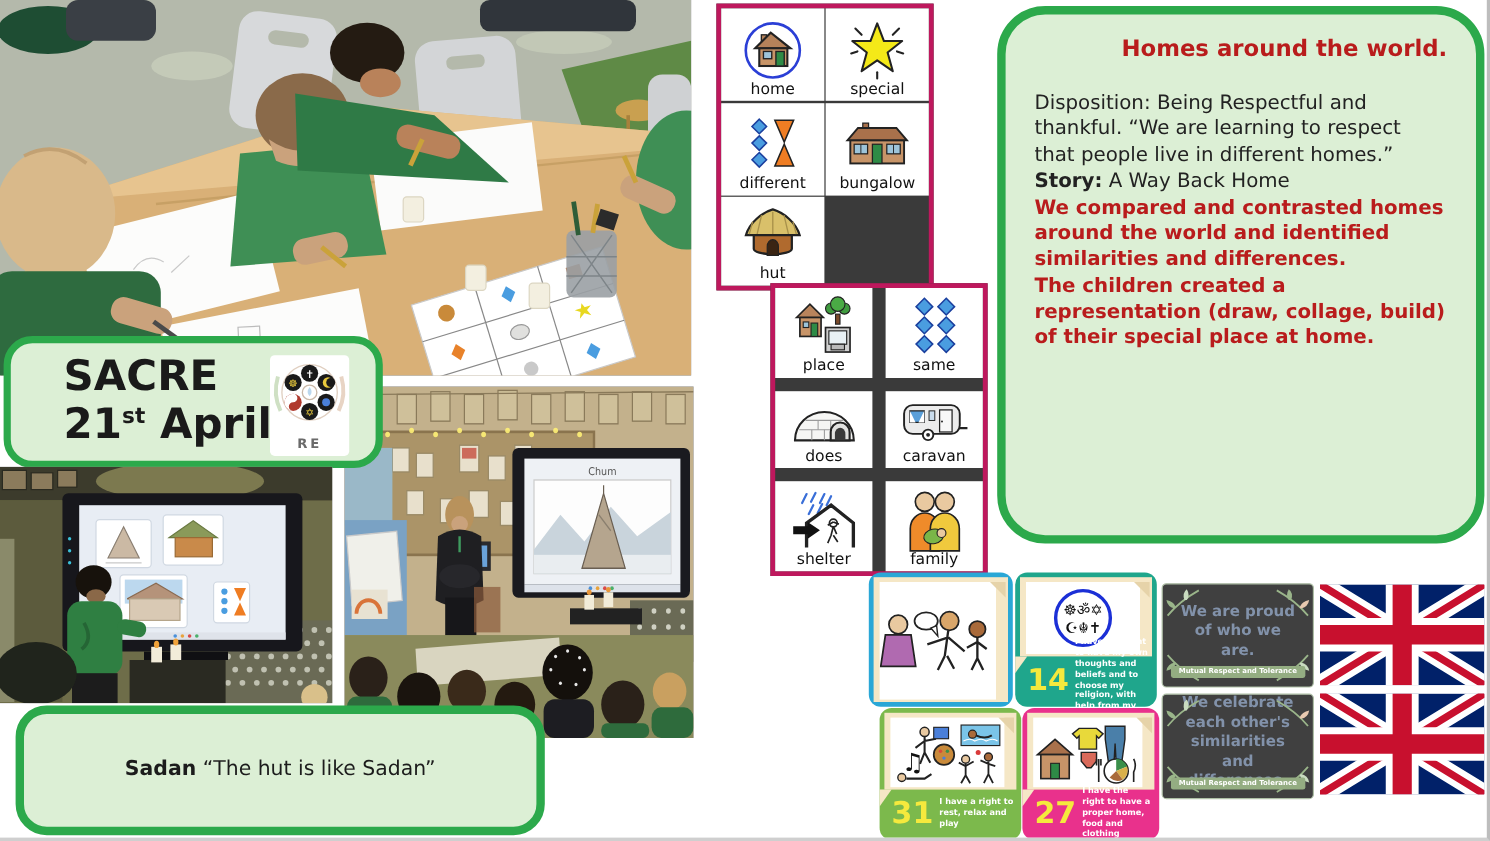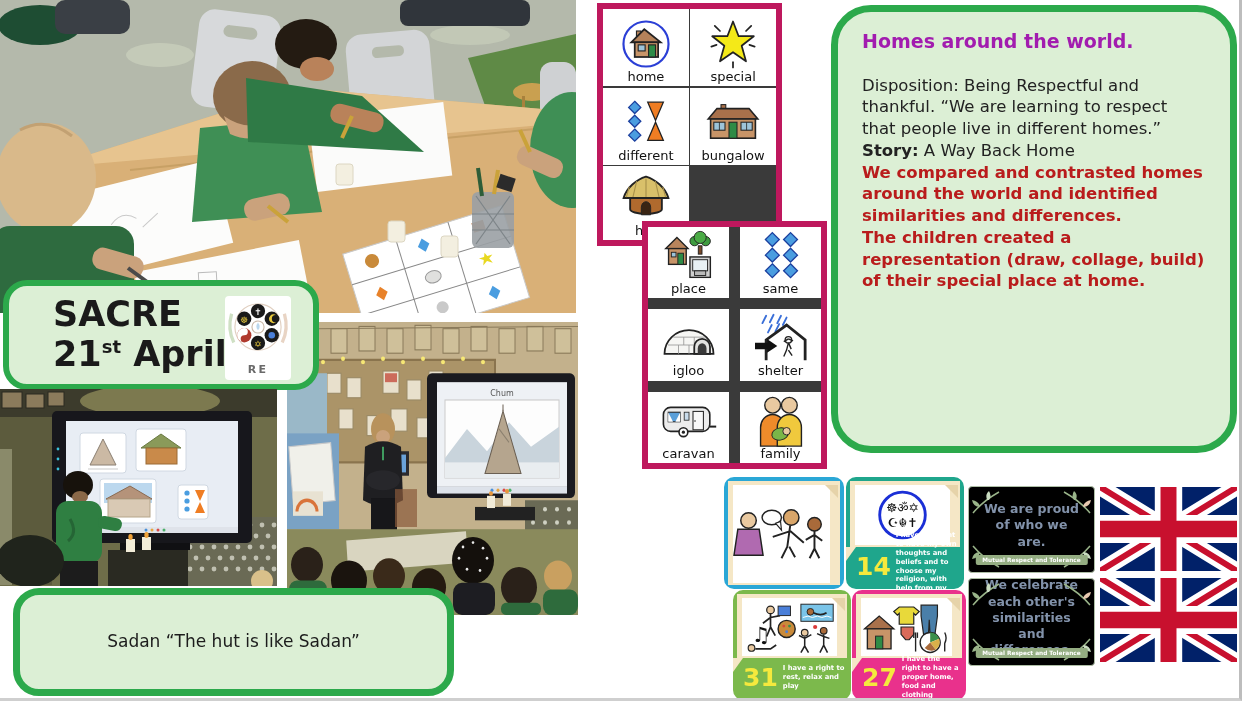--- a/index.html
+++ b/index.html
@@ -3,58 +3,58 @@
 <meta charset="utf-8">
 <style>
   html,body{margin:0;padding:0;background:#e9e9e9;font-family:"DejaVu Sans",sans-serif;}
   #slide{position:relative;width:1242px;height:701px;background:#ffffff;overflow:hidden;
          border-right:3px solid #bdbdbd;border-bottom:3px solid #cfcfcf;box-sizing:border-box;}
   .photo{position:absolute;overflow:hidden;background:#999;}
   .photo svg{display:block;width:100%;height:100%;}
 
   
   .sgrid{position:absolute;display:grid;grid-template-columns:1fr 1fr;gap:1.5px;
-         background:#3a3a3a;border:6px solid #be185d;}
+         background:#3a3a3a;border:4px solid #be185d;}
   .scell{background:#fff;display:flex;flex-direction:column;align-items:center;justify-content:flex-end;padding:2px 0 1px;}
   .scell svg{flex:1 1 auto;width:56px;max-height:52px;}
   .slabel{font-size:13px;color:#111;line-height:1.1;padding-bottom:1px;}
 
   
   .greenbox{position:absolute;background:#dcefd5;border:7px solid #2ca94b;box-sizing:border-box;}
   #topic-box{left:831px;top:5px;width:406px;height:448px;border-radius:40px;padding:16px 24px 10px;}
-  #topic-box .title{font-weight:bold;font-size:19px;text-align:left;color:#a21caf;line-height:1.4;}
+  #topic-box .title{font-weight:bold;font-size:19px;text-align:right;color:#b91c1c;line-height:1.4;}
   #topic-box .body{margin-top:20px;font-size:16.5px;color:#222;line-height:1.32;}
   #topic-box .greenp{color:#b91c1c;font-weight:bold;}
   #sacre-box{left:3px;top:280px;width:316px;height:110px;border-radius:24px;border-width:6px;padding:8px 12px 8px 44px;}
   #sacre-box .t1{font-weight:bold;font-size:35px;color:#1a1a1a;line-height:1.15;}
   #sacre-box sup{font-size:18px;}
   #quote-box{left:13px;top:588px;width:441px;height:108px;border-radius:26px;padding:12px 18px;
              display:flex;flex-direction:column;justify-content:center;}
   #quote-box .qline{font-size:17px;text-align:center;color:#1c1c1c;line-height:1.5;}
-  #quote-box b{font-weight:normal;}
+  #quote-box b{font-weight:bold;}
 
   
   #re-logo{position:absolute;right:22px;top:10px;width:66px;height:84px;background:#fff;border-radius:4px;}
   #re-logo svg{width:100%;height:100%;display:block;}
 
   
   .rcard{position:absolute;border-radius:10px;padding:4px;box-sizing:border-box;display:flex;flex-direction:column;background:var(--c);}
   .rcard-inner{flex:1 1 auto;background:#f5e7c6;position:relative;padding:4px 10px 2px 5px;min-height:0;}
   .rcard-img{background:#fff;width:100%;height:100%;box-sizing:border-box;position:relative;overflow:hidden;}
   .rcard-img svg{display:block;width:100%;height:100%;}
   .rcard-fold{position:absolute;top:4px;right:2px;width:0;height:0;
               border-top:13px solid #e6d3a9;border-left:13px solid transparent;}
   .rcard-banner{height:37px;flex:0 0 auto;display:flex;align-items:center;gap:5px;padding:1px 2px 0 6px;position:relative;}
   .rcard-banner::before{content:"";position:absolute;left:-4px;top:0;width:0;height:0;
               border-bottom:14px solid transparent;border-left:10px solid #f5e7c6;}
   .rcard-num{font-size:25px;font-weight:bold;color:#f5e93d;line-height:1;flex:0 0 auto;}
   .rcard-text{font-size:6.8px;font-weight:bold;color:#fff;line-height:1.3;}
 
   
-  .vcard{position:absolute;background:#000000;border:1px solid #aebfa6;box-sizing:border-box;border-radius:4px;
+  .vcard{position:absolute;background:#404040;border:1px solid #aebfa6;box-sizing:border-box;border-radius:4px;
          display:flex;align-items:center;justify-content:center;}
   .vcard-text{color:#8292aa;font-weight:bold;font-size:12.5px;text-align:center;line-height:1.3;padding:0 12px;margin-top:-8px;}
   .vcard-banner{position:absolute;bottom:7px;left:50%;transform:translateX(-50%);background:#94ad82;color:#fff;
          font-size:5.8px;font-weight:bold;padding:2px 7px;border-radius:2px;white-space:nowrap;}
   .vleaf{position:absolute;width:30px;height:26px;}
   .vleaf svg{width:100%;height:100%;display:block;}
 
   .flag{position:absolute;}
   .flag svg{display:block;width:100%;height:100%;}
 </style>
@@ -234,21 +234,21 @@
             <line x1="12" y1="14" x2="9" y2="25"></line>
             <line x1="48" y1="14" x2="51" y2="25"></line>
         </g>
         <path d="M13,26 h34 v12 a17,5 0 0 1 -34,0 Z" fill="#b06a2e" stroke="#222" stroke-width="2"></path>
         <path d="M25,44 v-8 a5,6 0 0 1 10,0 v8 Z" fill="#3a2413" stroke="#222"></path>
       </svg>
       <span class="slabel">hut</span>
     </div>
   </div>
 
-  <div class="sgrid" style="left:642px;top:221px;width:173px;height:236px;gap:11px;">
+  <div class="sgrid" style="left:642px;top:236px;width:173px;height:236px;gap:11px;">
     <div class="scell">
       <svg viewBox="0 0 60 56">
         <polygon points="5,20 17,8 29,20" fill="#b8845c" stroke="#222" stroke-width="1.5"></polygon>
         <rect x="8" y="20" width="19" height="17" fill="#c79468" stroke="#222" stroke-width="1.5"></rect>
         <rect x="18" y="25" width="6" height="12" fill="#2e8b46" stroke="#222"></rect>
         <rect x="11" y="24" width="5" height="5" fill="#9dc4d9" stroke="#222"></rect>
         <rect x="40" y="17" width="4" height="9" fill="#7a4a2a" stroke="#222"></rect>
         <circle cx="36" cy="12" r="5" fill="#3f9b3f" stroke="#222"></circle>
           <circle cx="48" cy="12" r="5" fill="#3f9b3f" stroke="#222"></circle>
         <circle cx="42" cy="8" r="6.5" fill="#4aab45" stroke="#222"></circle>
@@ -278,53 +278,53 @@
         <g stroke="#9a9a9a">
             <line x1="20" y1="32" x2="20" y2="42"></line>
             <line x1="32" y1="32" x2="32" y2="42"></line>
             <line x1="44" y1="32" x2="44" y2="42"></line>
         <line x1="26" y1="23" x2="26" y2="32"></line>
             <line x1="38" y1="23" x2="38" y2="32"></line>
           </g>
         <path d="M38,42 v-8 a9,9 0 0 1 18,0 v8 Z" fill="#e2e2e0" stroke="#222" stroke-width="2"></path>
         <path d="M42,42 v-6 a5,6 0 0 1 10,0 v6 Z" fill="#3a3a3a"></path>
       </svg>
-      <span class="slabel">igloo</span>
-    </div>
-    <div class="scell">
-      <svg viewBox="0 0 60 56">
-        <g stroke="#3a6fd8" stroke-width="2" stroke-linecap="round">
-          <line x1="14" y1="4" x2="10" y2="12"></line>
-            <line x1="22" y1="3" x2="18" y2="11"></line>
-            <line x1="30" y1="4" x2="26" y2="12"></line>
-          <line x1="20" y1="14" x2="16" y2="22"></line>
-            <line x1="28" y1="13" x2="24" y2="21"></line>
-            <line x1="36" y1="6" x2="32" y2="14"></line>
-        </g>
-        <path d="M14,52 V30 L36,14 L56,30 V52" fill="none" stroke="#222" stroke-width="3"></path>
-        <circle cx="38" cy="30" r="3.5" fill="none" stroke="#222" stroke-width="1.5"></circle>
-        <path d="M38,33 l-2,8 m2,-8 l3,7 m-3,-11 l-5,3 m5,-3 l5,2 M36,41 l-3,7 m5,-7 l4,6" stroke="#222" stroke-width="1.5" fill="none"></path>
-        <polygon points="2,33 15,33 15,29 26,36.5 15,44 15,40 2,40" fill="#111"></polygon>
-      </svg>
-      <span class="slabel">shelter</span>
+      <span class="slabel">does</span>
     </div>
     <div class="scell">
       <svg viewBox="0 0 70 48">
         <rect x="3" y="7" width="58" height="30" rx="9" fill="#ececec" stroke="#222" stroke-width="2"></rect>
         <rect x="9" y="13" width="15" height="12" fill="#5a9fd9" stroke="#222" stroke-width="1.3"></rect>
         <polygon points="9,13 15,25 9,25" fill="#fff"></polygon>
           <polygon points="24,13 18,25 24,25" fill="#fff"></polygon>
         <rect x="29" y="13" width="6" height="10" fill="#c9dcec" stroke="#222"></rect>
         <rect x="40" y="12" width="13" height="23" fill="#f8f8f8" stroke="#222" stroke-width="1.3"></rect>
         <circle cx="42.5" cy="24" r="1" fill="#222"></circle>
         <circle cx="28" cy="38" r="5.5" fill="#fff" stroke="#222" stroke-width="2"></circle>
           <circle cx="28" cy="38" r="2" fill="#222"></circle>
         <line x1="61" y1="31" x2="69" y2="31" stroke="#222" stroke-width="2.5"></line>
       </svg>
       <span class="slabel">caravan</span>
+    </div>
+    <div class="scell">
+      <svg viewBox="0 0 60 56">
+        <g stroke="#3a6fd8" stroke-width="2" stroke-linecap="round">
+          <line x1="14" y1="4" x2="10" y2="12"></line>
+            <line x1="22" y1="3" x2="18" y2="11"></line>
+            <line x1="30" y1="4" x2="26" y2="12"></line>
+          <line x1="20" y1="14" x2="16" y2="22"></line>
+            <line x1="28" y1="13" x2="24" y2="21"></line>
+            <line x1="36" y1="6" x2="32" y2="14"></line>
+        </g>
+        <path d="M14,52 V30 L36,14 L56,30 V52" fill="none" stroke="#222" stroke-width="3"></path>
+        <circle cx="38" cy="30" r="3.5" fill="none" stroke="#222" stroke-width="1.5"></circle>
+        <path d="M38,33 l-2,8 m2,-8 l3,7 m-3,-11 l-5,3 m5,-3 l5,2 M36,41 l-3,7 m5,-7 l4,6" stroke="#222" stroke-width="1.5" fill="none"></path>
+        <polygon points="2,33 15,33 15,29 26,36.5 15,44 15,40 2,40" fill="#111"></polygon>
+      </svg>
+      <span class="slabel">shelter</span>
     </div>
     <div class="scell">
       <svg viewBox="0 0 56 56">
         <circle cx="19" cy="11" r="8.5" fill="#e9c9a0" stroke="#222" stroke-width="1.5"></circle>
         <circle cx="37" cy="11" r="8.5" fill="#e9c9a0" stroke="#222" stroke-width="1.5"></circle>
         <path d="M6,55 V35 a13,14 0 0 1 26,0 V55 Z" fill="#ef8b2a" stroke="#222" stroke-width="1.5"></path>
         <path d="M24,55 V35 a13,14 0 0 1 26,0 V55 Z" fill="#f0c93d" stroke="#222" stroke-width="1.5"></path>
         <ellipse cx="27" cy="42" rx="9" ry="6.5" fill="#7ab648" stroke="#222" transform="rotate(-12 27 42)"></ellipse>
         <circle cx="34" cy="39" r="4" fill="#e9c9a0" stroke="#222"></circle>
       </svg>

